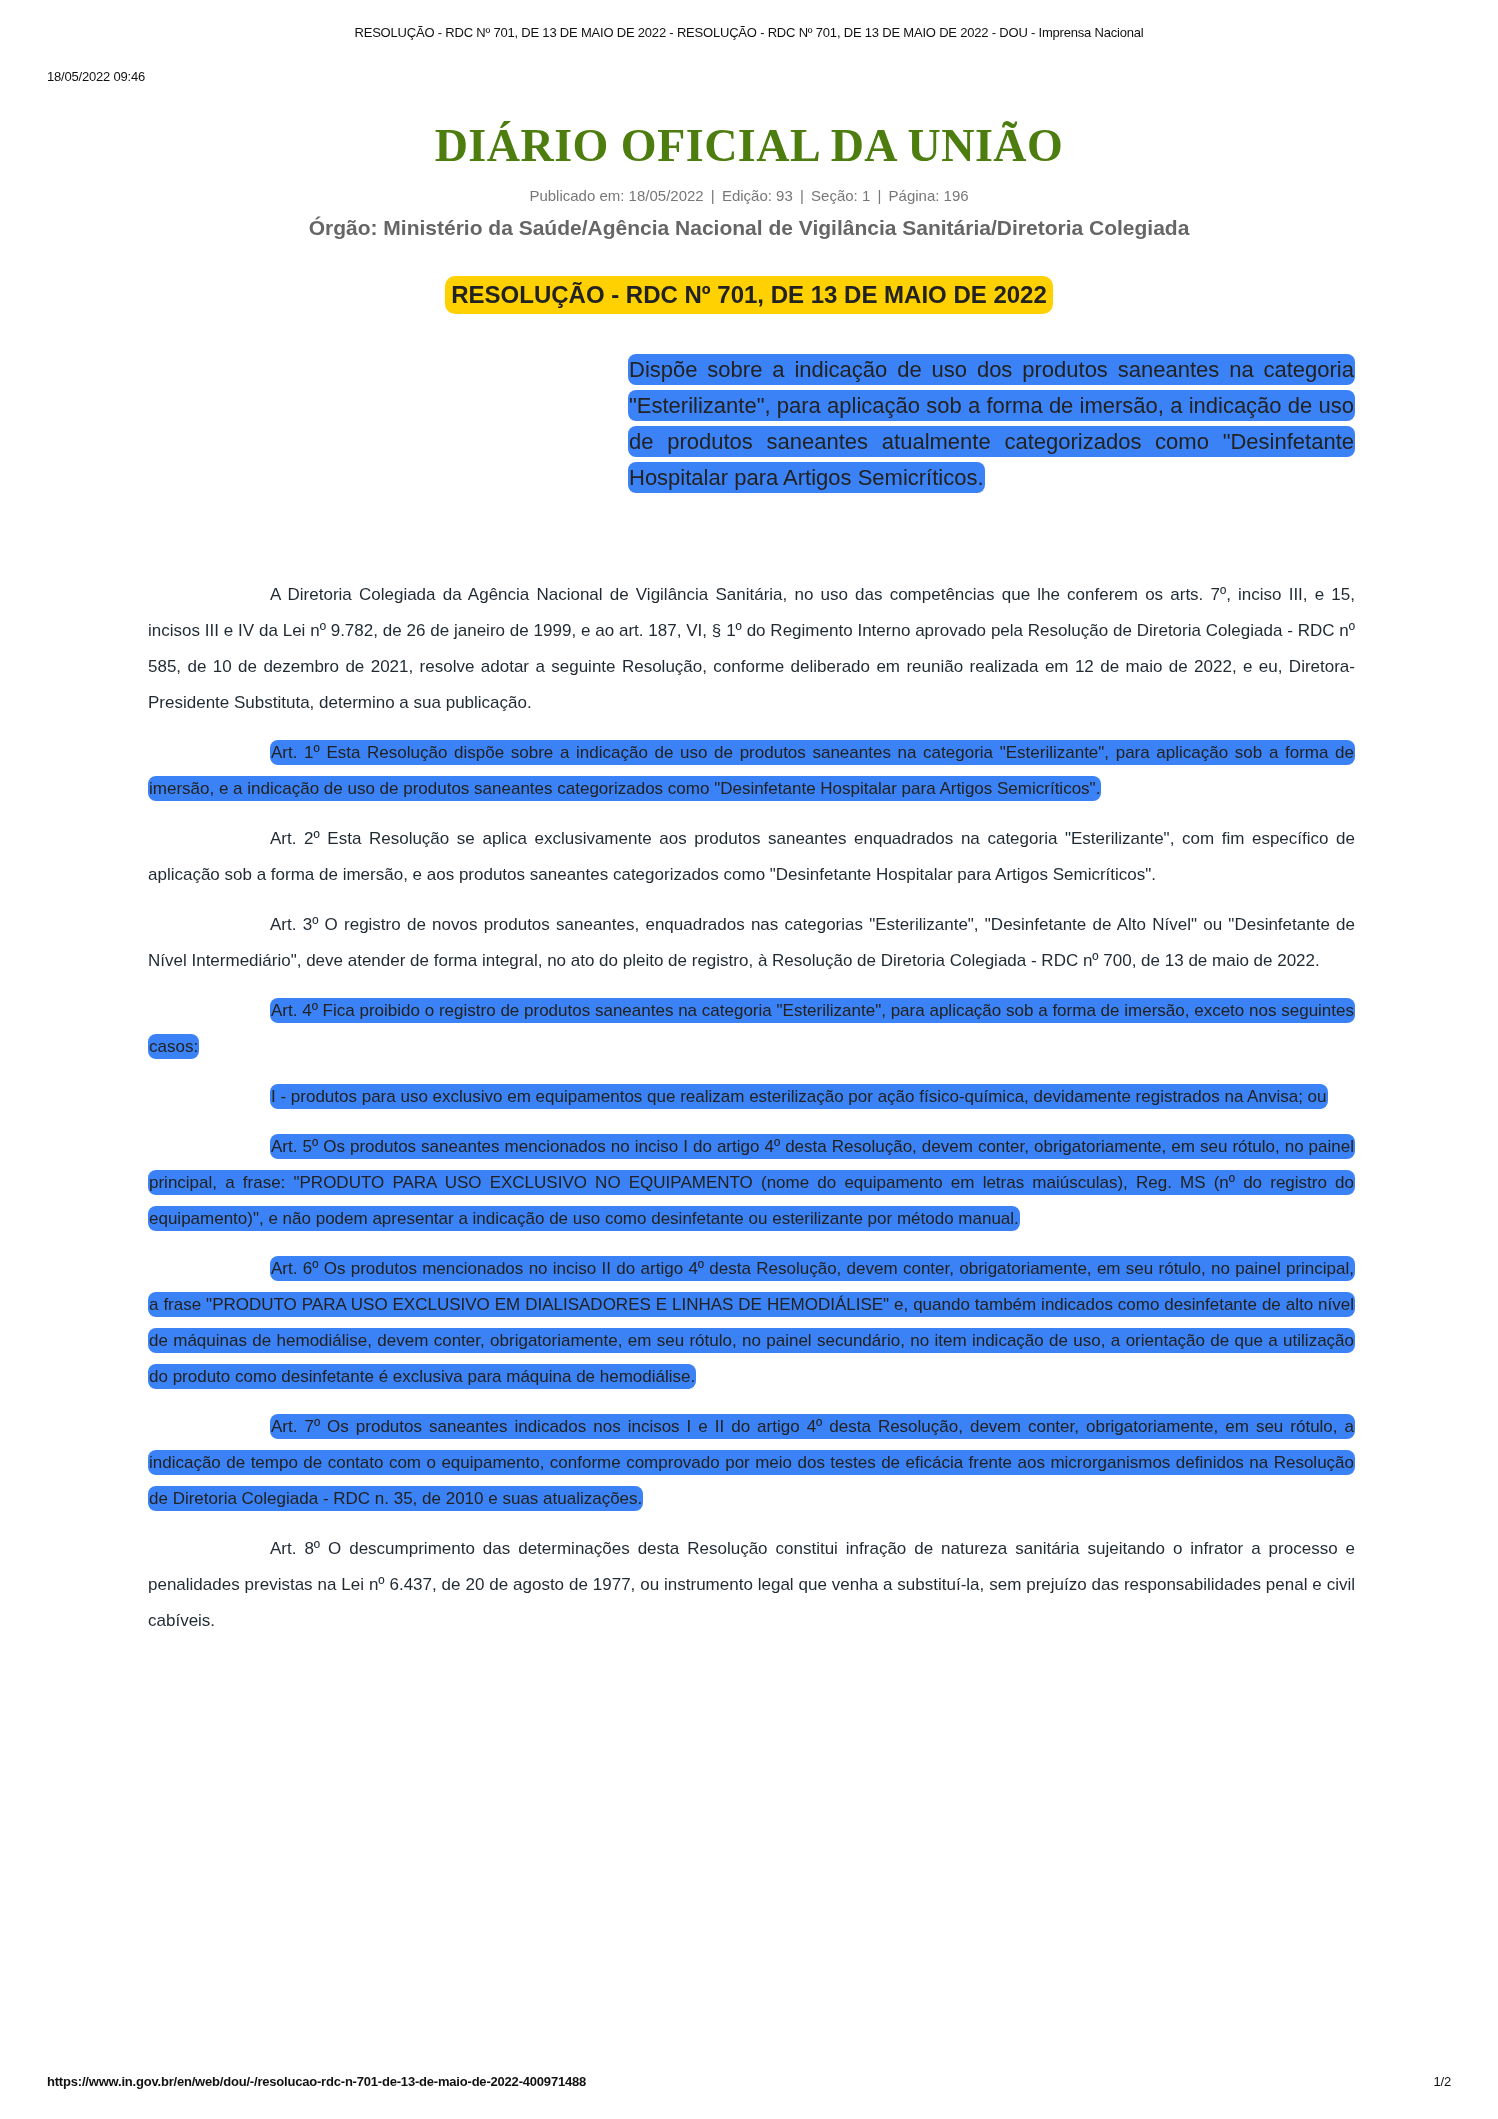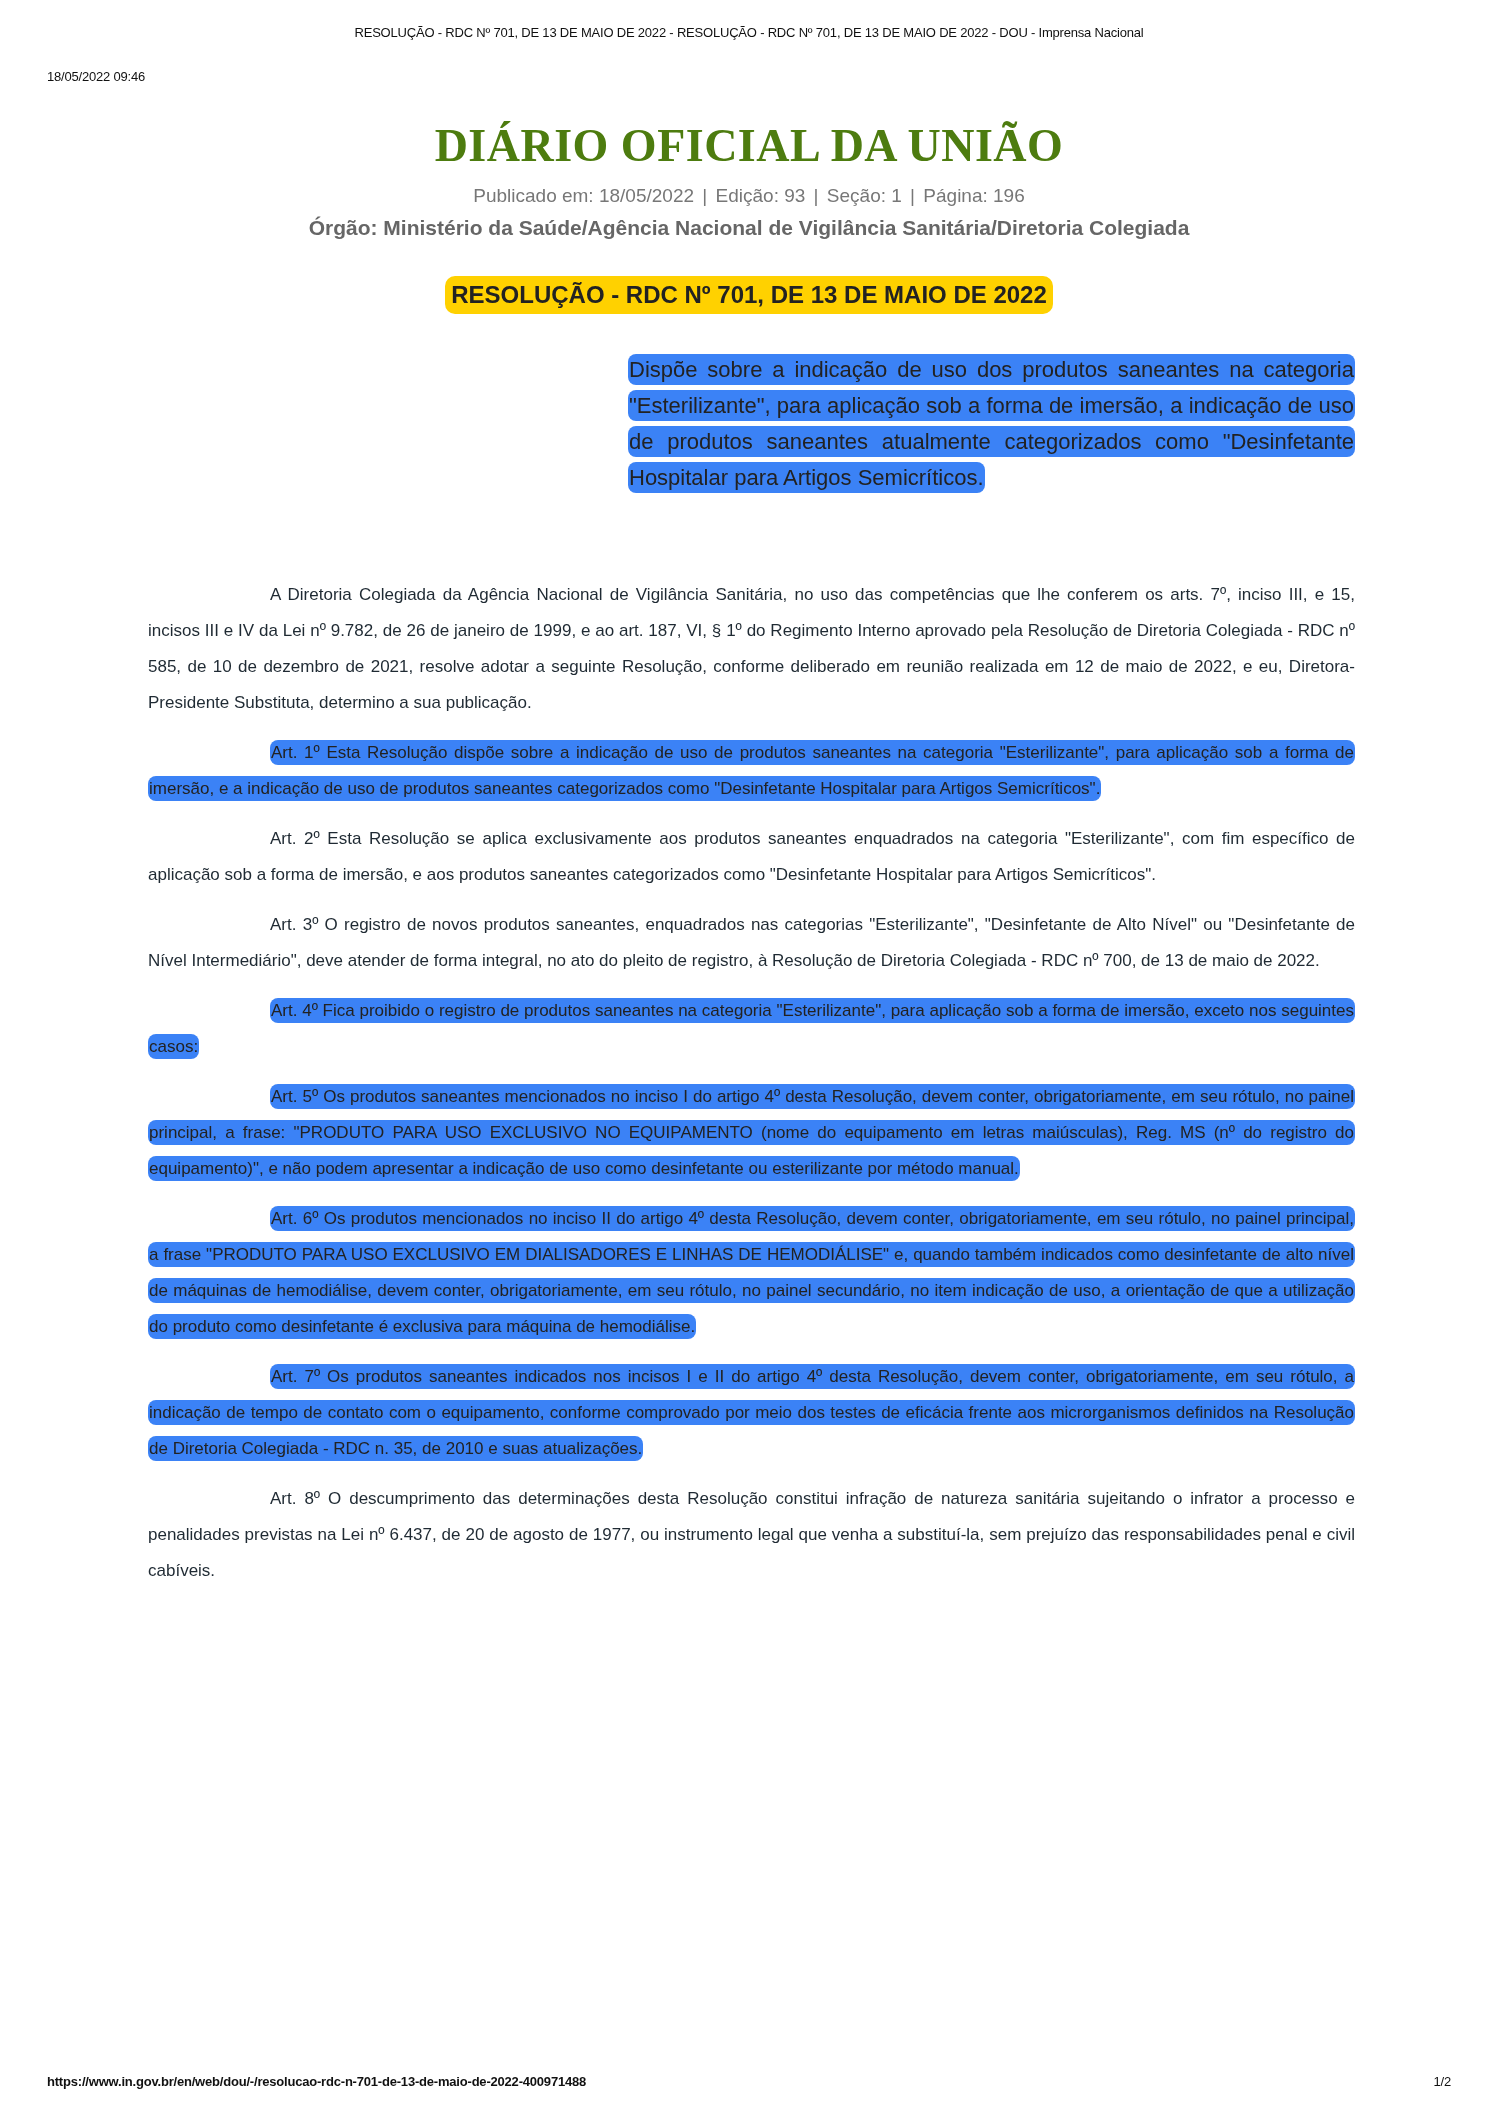--- a/index.html
+++ b/index.html
@@ -14,21 +14,21 @@
   .ph-left { position: absolute; left: 0; top: 0; margin-top: 44px; }
   .ph-center { position: absolute; left: 0; right: 0; text-align: center; top: 0; }
   .pf-left { position: absolute; left: 0; top: 0; font-weight: bold; }
   .pf-right { position: absolute; right: 0; top: 0; }
 
   .masthead { position: absolute; top: 118px; left: 0; right: 0; text-align: center; }
   .masthead-title {
     font-family: Liberation Serif, serif; font-weight: bold; font-size: 46px;
     color: #4d7c0f; letter-spacing: 0.5px; line-height: 56px; margin: 0;
   }
-  .masthead-meta { font-size: 19px; color: #777; margin-top: 10px; line-height: 24px; }
+  .masthead-meta { font-size: 15px; color: #777; margin-top: 10px; line-height: 24px; }
   .masthead-meta .sep { margin: 0 3px; }
   .masthead-organ { font-size: 21px; color: #666; font-weight: bold; margin-top: 9px; line-height: 22px; }
 
   .doc-title-wrap { position: absolute; top: 276px; left: 0; right: 0; text-align: center; }
   .doc-title {
     display: inline-block; background: #ffd100; color: #222; font-weight: bold;
     font-size: 24px; line-height: 38px; padding: 0 6px; border-radius: 10px;
   }
 
   .hl { background: #3b82f6; color: #222; border-radius: 8px;
@@ -73,20 +73,21 @@
 </div>
 
 <p class="ementa"><span class="hl">Dispõe sobre a indicação de uso dos produtos saneantes na categoria "Esterilizante", para aplicação sob a forma de imersão, a indicação de uso de produtos saneantes atualmente categorizados como "Desinfetante Hospitalar para Artigos Semicríticos.</span></p>
 
 <div class="body-text">
   <p><span>A Diretoria Colegiada da Agência Nacional de Vigilância Sanitária, no uso das competências que lhe conferem os arts. 7º, inciso III, e 15, incisos III e IV da Lei nº 9.782, de 26 de janeiro de 1999, e ao art. 187, VI, § 1º do Regimento Interno aprovado pela Resolução de Diretoria Colegiada - RDC nº 585, de 10 de dezembro de 2021, resolve adotar a seguinte Resolução, conforme deliberado em reunião realizada em 12 de maio de 2022, e eu, Diretora-Presidente Substituta, determino a sua publicação.</span></p>
   <p><span class="hl">Art. 1º Esta Resolução dispõe sobre a indicação de uso de produtos saneantes na categoria "Esterilizante", para aplicação sob a forma de imersão, e a indicação de uso de produtos saneantes categorizados como "Desinfetante Hospitalar para Artigos Semicríticos".</span></p>
   <p><span>Art. 2º Esta Resolução se aplica exclusivamente aos produtos saneantes enquadrados na categoria "Esterilizante", com fim específico de aplicação sob a forma de imersão, e aos produtos saneantes categorizados como "Desinfetante Hospitalar para Artigos Semicríticos".</span></p>
   <p><span>Art. 3º O registro de novos produtos saneantes, enquadrados nas categorias "Esterilizante", "Desinfetante de Alto Nível" ou "Desinfetante de Nível Intermediário", deve atender de forma integral, no ato do pleito de registro, à Resolução de Diretoria Colegiada - RDC nº 700, de 13 de maio de 2022.</span></p>
   <p><span class="hl">Art. 4º Fica proibido o registro de produtos saneantes na categoria "Esterilizante", para aplicação sob a forma de imersão, exceto nos seguintes casos:</span></p>
+  <p><span class="hl">I - produtos para uso exclusivo em equipamentos que realizam esterilização por ação físico-química, devidamente registrados na Anvisa; ou</span></p>
   <p><span class="hl">Art. 5º Os produtos saneantes mencionados no inciso I do artigo 4º desta Resolução, devem conter, obrigatoriamente, em seu rótulo, no painel principal, a frase: "PRODUTO PARA USO EXCLUSIVO NO EQUIPAMENTO (nome do equipamento em letras maiúsculas), Reg. MS (nº do registro do equipamento)", e não podem apresentar a indicação de uso como desinfetante ou esterilizante por método manual.</span></p>
   <p><span class="hl">Art. 6º Os produtos mencionados no inciso II do artigo 4º desta Resolução, devem conter, obrigatoriamente, em seu rótulo, no painel principal, a frase "PRODUTO PARA USO EXCLUSIVO EM DIALISADORES E LINHAS DE HEMODIÁLISE" e, quando também indicados como desinfetante de alto nível de máquinas de hemodiálise, devem conter, obrigatoriamente, em seu rótulo, no painel secundário, no item indicação de uso, a orientação de que a utilização do produto como desinfetante é exclusiva para máquina de hemodiálise.</span></p>
   <p><span class="hl">Art. 7º Os produtos saneantes indicados nos incisos I e II do artigo 4º desta Resolução, devem conter, obrigatoriamente, em seu rótulo, a indicação de tempo de contato com o equipamento, conforme comprovado por meio dos testes de eficácia frente aos microrganismos definidos na Resolução de Diretoria Colegiada - RDC n. 35, de 2010 e suas atualizações.</span></p>
   <p><span>Art. 8º O descumprimento das determinações desta Resolução constitui infração de natureza sanitária sujeitando o infrator a processo e penalidades previstas na Lei nº 6.437, de 20 de agosto de 1977, ou instrumento legal que venha a substituí-la, sem prejuízo das responsabilidades penal e civil cabíveis.</span></p>
 </div>
 
 <div class="print-footer">
   <span class="pf-left">https://www.in.gov.br/en/web/dou/-/resolucao-rdc-n-701-de-13-de-maio-de-2022-400971488</span>
   <span class="pf-right">1/2</span>
 </div>

